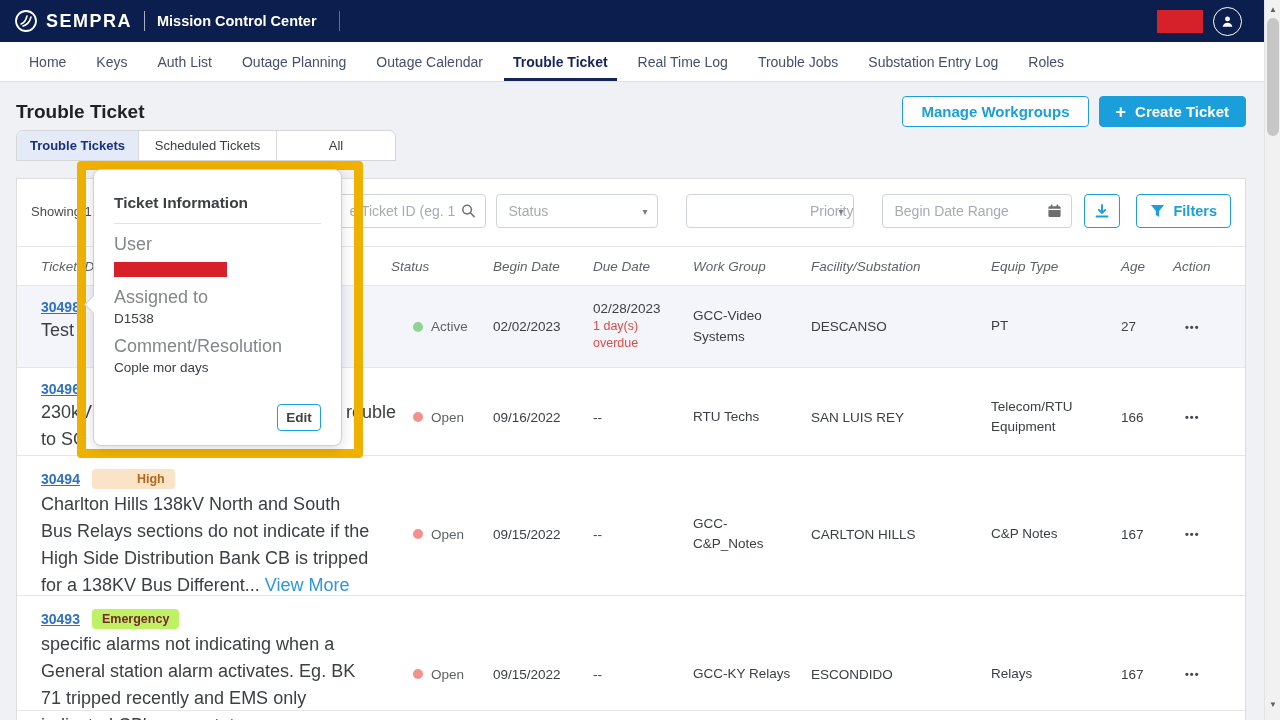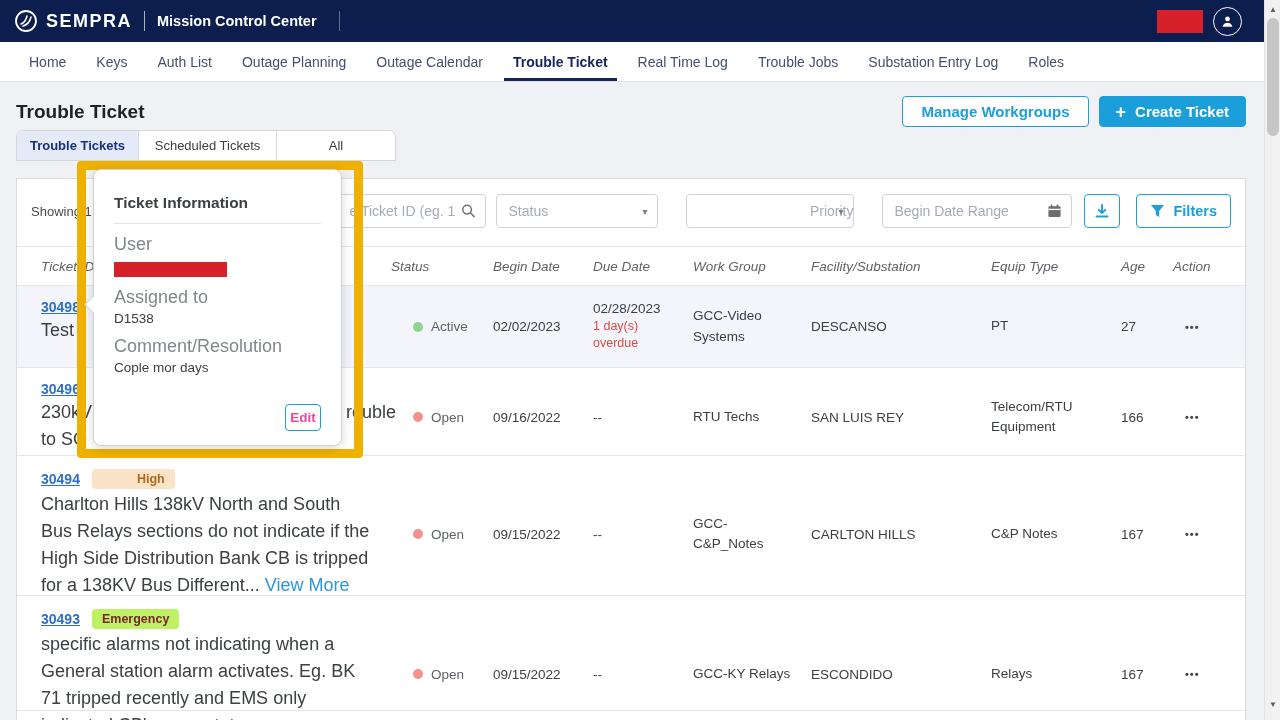--- a/index.html
+++ b/index.html
@@ -114,22 +114,22 @@
            border:1px solid #d0d0d0; border-radius:8px; box-shadow:0 3px 12px rgba(0,0,0,.14);
            z-index:41; padding:24px 20px 14px 20px; display:flex; flex-direction:column; }
   .popup-arrow { position:absolute; left:-7px; top:128px; width:13px; height:13px; background:#fff;
                  border-left:1px solid #d0d0d0; border-bottom:1px solid #d0d0d0; transform:rotate(45deg); }
   .popup-title { font-size:15.5px; font-weight:bold; color:#3c4043; }
   .popup-div { border:none; border-top:1px solid #e3e3e3; margin-top:11px; }
   .p-label { font-size:18px; color:#82878c; margin-top:10px; }
   .p-value { font-size:13.5px; color:#3c4043; margin-top:3px; }
   .popup-redaction { width:113px; height:15px; margin-top:7px; }
   .popup-foot { margin-top:auto; display:flex; justify-content:flex-end; }
-  .btn-edit { width:36px; height:27px; background:#fff; border:1.5px solid #17a2dc; border-radius:4px;
-              color:#ec4899; font-size:13.5px; font-weight:bold; cursor:pointer; }
+  .btn-edit { width:44px; height:27px; background:#fff; border:1.5px solid #17a2dc; border-radius:4px;
+              color:#404040; font-size:13.5px; font-weight:bold; cursor:pointer; }
 
   
   .scrollbar { position:absolute; right:0; top:0; width:16px; height:720px; background:#f1f1f1;
                border-left:1px solid #e3e3e3; z-index:60; }
   .sb-arrow { width:16px; height:16px; display:flex; align-items:center; justify-content:center;
               font-size:8px; color:#5f5f5f; cursor:pointer; }
   .sb-up { position:absolute; top:1px; left:0; }
   .sb-down { position:absolute; bottom:8px; left:0; }
   .sb-thumb { position:absolute; top:18px; left:2px; width:12px; height:118px; background:#c6c6c6;
               border-radius:6px; cursor:pointer; }

